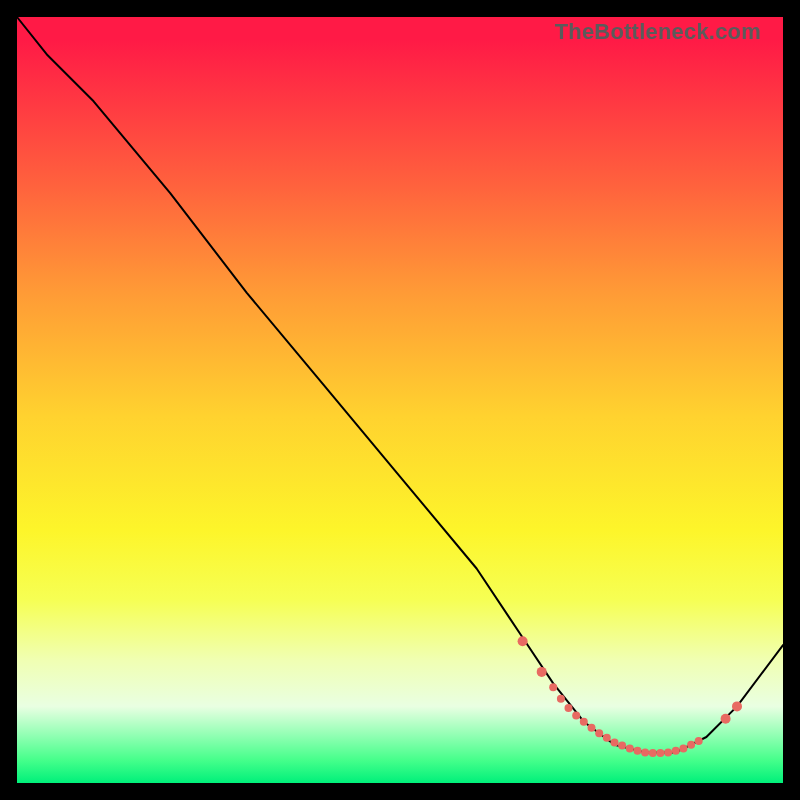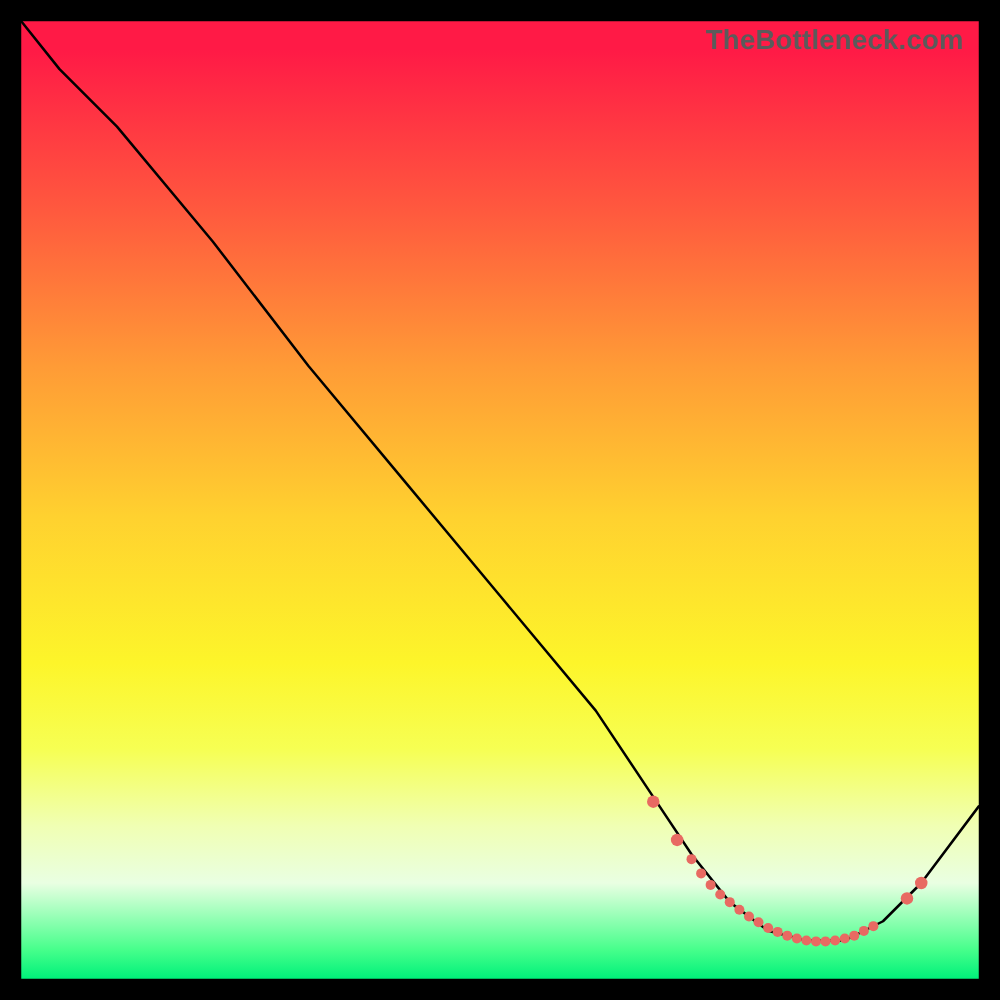--- a/index.html
+++ b/index.html
@@ -28,21 +28,21 @@
       #f6ff53 76%,
       #f0ffb3 84%,
       #e9ffe2 90%,
       #46ff8b 97%,
       #00f07a 100%
     );
   }
   .watermark {
     position: absolute;
     top: 2px;
-    right: 12px;
+    right: 22px;
     color: #5b5b5b;
     font-size: 22px;
     font-weight: 600;
     letter-spacing: 0.2px;
     user-select: none;
   }
   svg.plot {
     position: absolute;
     left: 0;
     top: 0;

